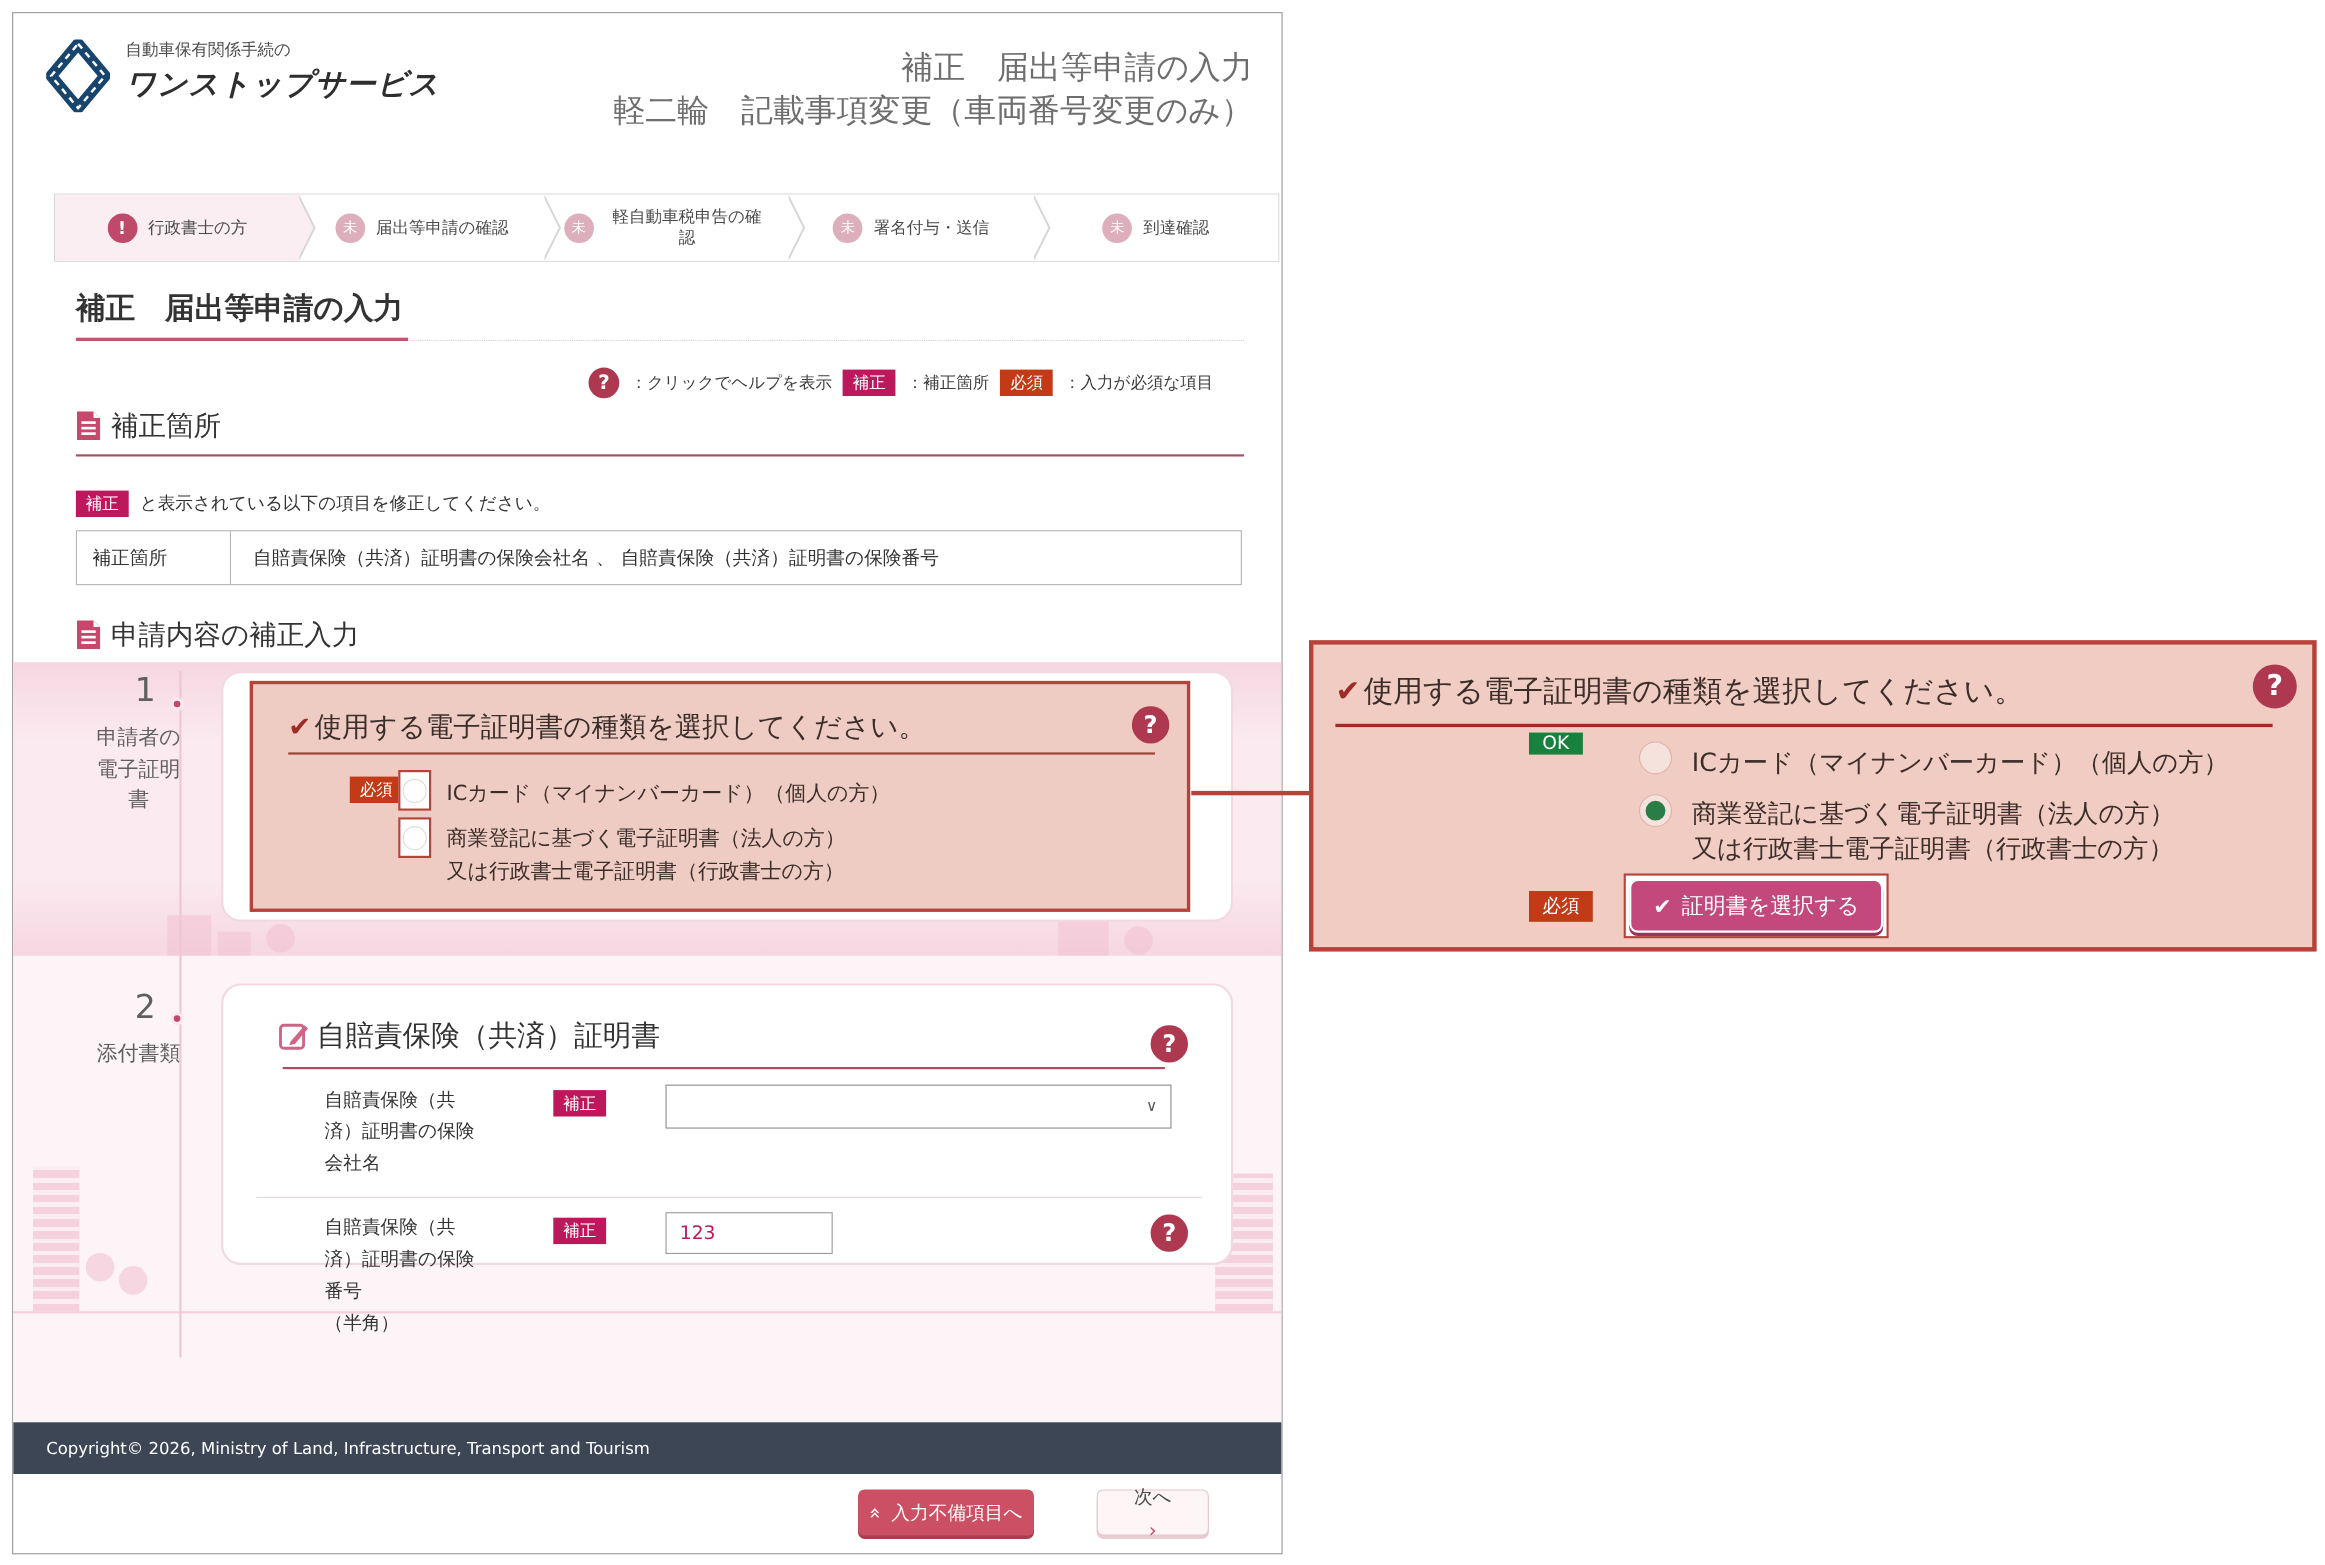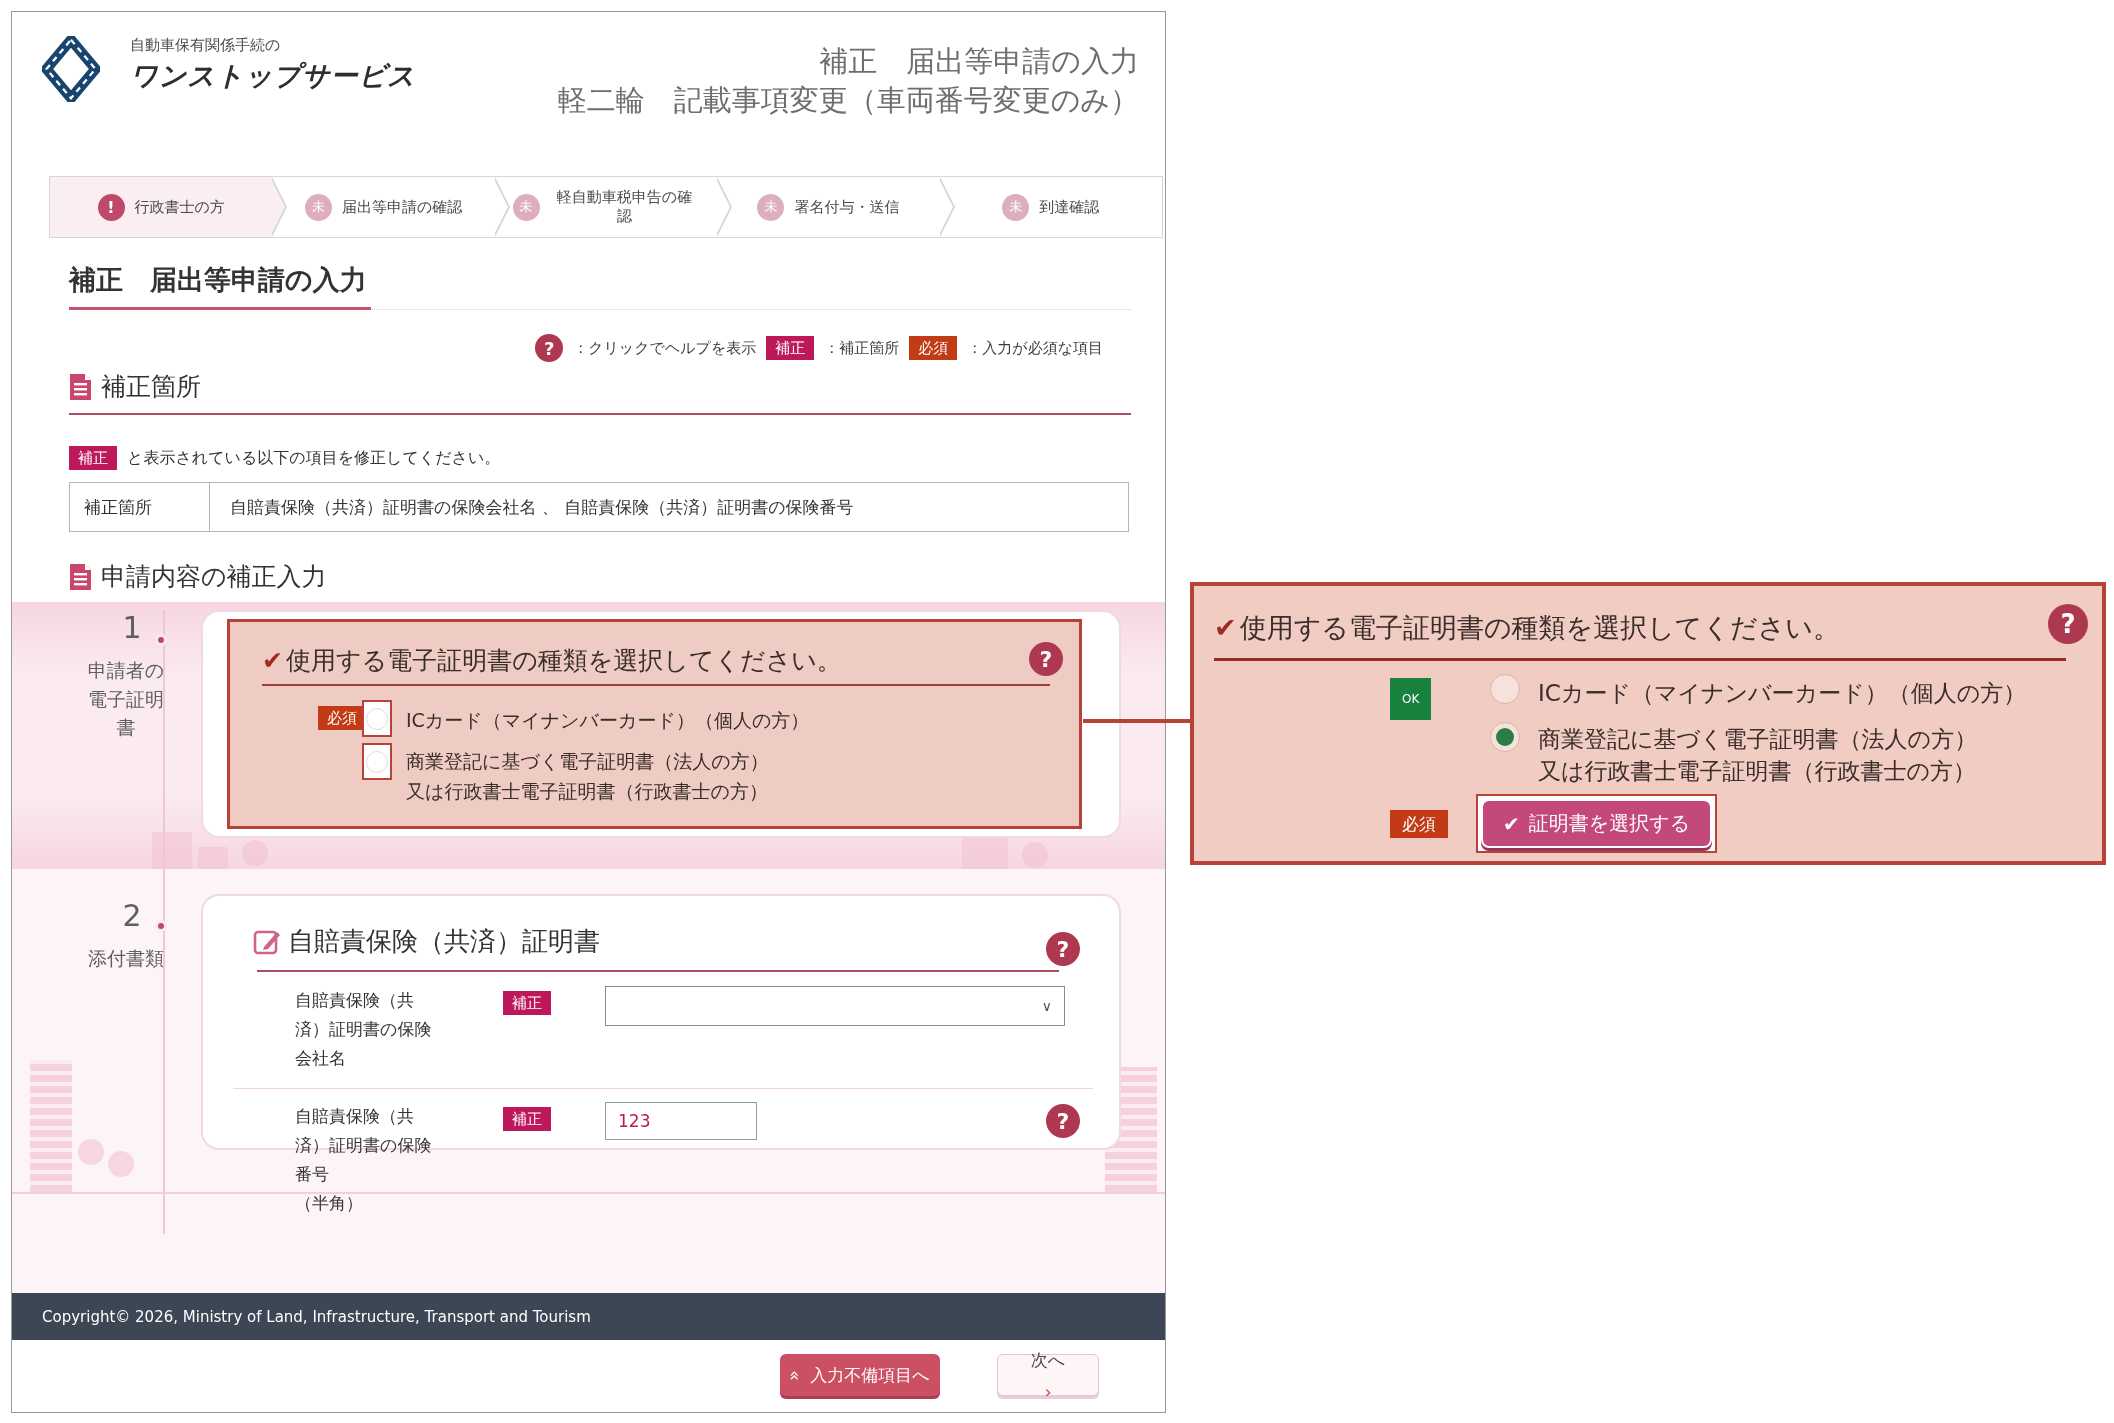--- a/index.html
+++ b/index.html
@@ -4,21 +4,21 @@
 <style>
   * { box-sizing: border-box; margin: 0; padding: 0; }
   html,body { width:2114px; height:1423px; background:#fff;
     font-family:"DejaVu Sans","Liberation Sans",sans-serif; color:#333; }
   .stage { position:relative; width:2114px; height:1423px; overflow:hidden; }
 
   
   .main-window { position:absolute; left:11px; top:11px; width:1155px; height:1402px;
     border:1px solid #97979d; background:#fff; overflow:hidden; }
 
-  .logo { position:absolute; left:30px; top:24px; display:flex; gap:30px; align-items:flex-start; }
+  .logo { position:absolute; left:30px; top:24px; display:flex; gap:14px; align-items:flex-start; }
   .logo-tagline { font-size:15px; color:#4a4a4a; margin-bottom:3px; }
   .logo-title { font-size:27px; font-weight:bold; color:#2e2e2e; letter-spacing:1px;font-style:italic; }
   .page-title { position:absolute; right:26px; top:30px; text-align:right;
     font-size:29px; color:#6e6e6e; line-height:1.35; }
 
   
   .stepper { position:absolute; left:37px; top:164px; width:1114px; height:62px;
     display:flex; border:1px solid #d6d6d6; background:#fff; }
   .step { flex:1; position:relative; display:flex; align-items:center; justify-content:center;
     gap:10px; background:#fff; font-size:15px; color:#4a4a4a; }
@@ -114,21 +114,21 @@
 
   
   .connector { position:absolute; left:1083px; top:719px; width:107px; height:4px; background:#b6423a; }
 
   
   .zoom-panel { position:absolute; left:1190px; top:582px; width:916px; height:283px;
     background:#f0ccc3; border:4px solid #b6423a; }
   .zp-heading { position:absolute; left:20px; top:24px; font-size:27px; color:#3a2d2a; }
   .zp-help { position:absolute; right:14px; top:18px; }
   .zp-rule { position:absolute; left:20px; top:72px; width:852px; height:3px; background:#9e2b25; }
-  .zp-ok { position:absolute; left:196px; top:92px; font-size:12px; padding:14px 12px; }
+  .zp-ok { position:absolute; left:196px; top:80px; font-size:17px; padding:0 12px; }
   .radio { position:absolute; left:296px; width:30px; height:30px; border-radius:50%;
     background:#f6e2dd; border:1px solid #dcb2a9; cursor:pointer;
     display:flex; align-items:center; justify-content:center; }
   .radio .dot { width:18px; height:18px; border-radius:50%; background:#2a7d46; }
   .zp-opt { position:absolute; left:344px; font-size:23px; color:#3a2d2a; }
   .zp-hissu { position:absolute; left:196px; top:224px; font-size:17px; padding:4px 12px; }
   .zp-btnbox { position:absolute; left:282px; top:208px; border:2px solid #b6423a;
     background:#fff; padding:3px; }
   .zp-btn { background:#c3487c; border:2px solid #fff; border-radius:8px; color:#fff;
     font-size:20px; padding:9px 20px; box-shadow:0 3px 0 #93355e; display:flex;

